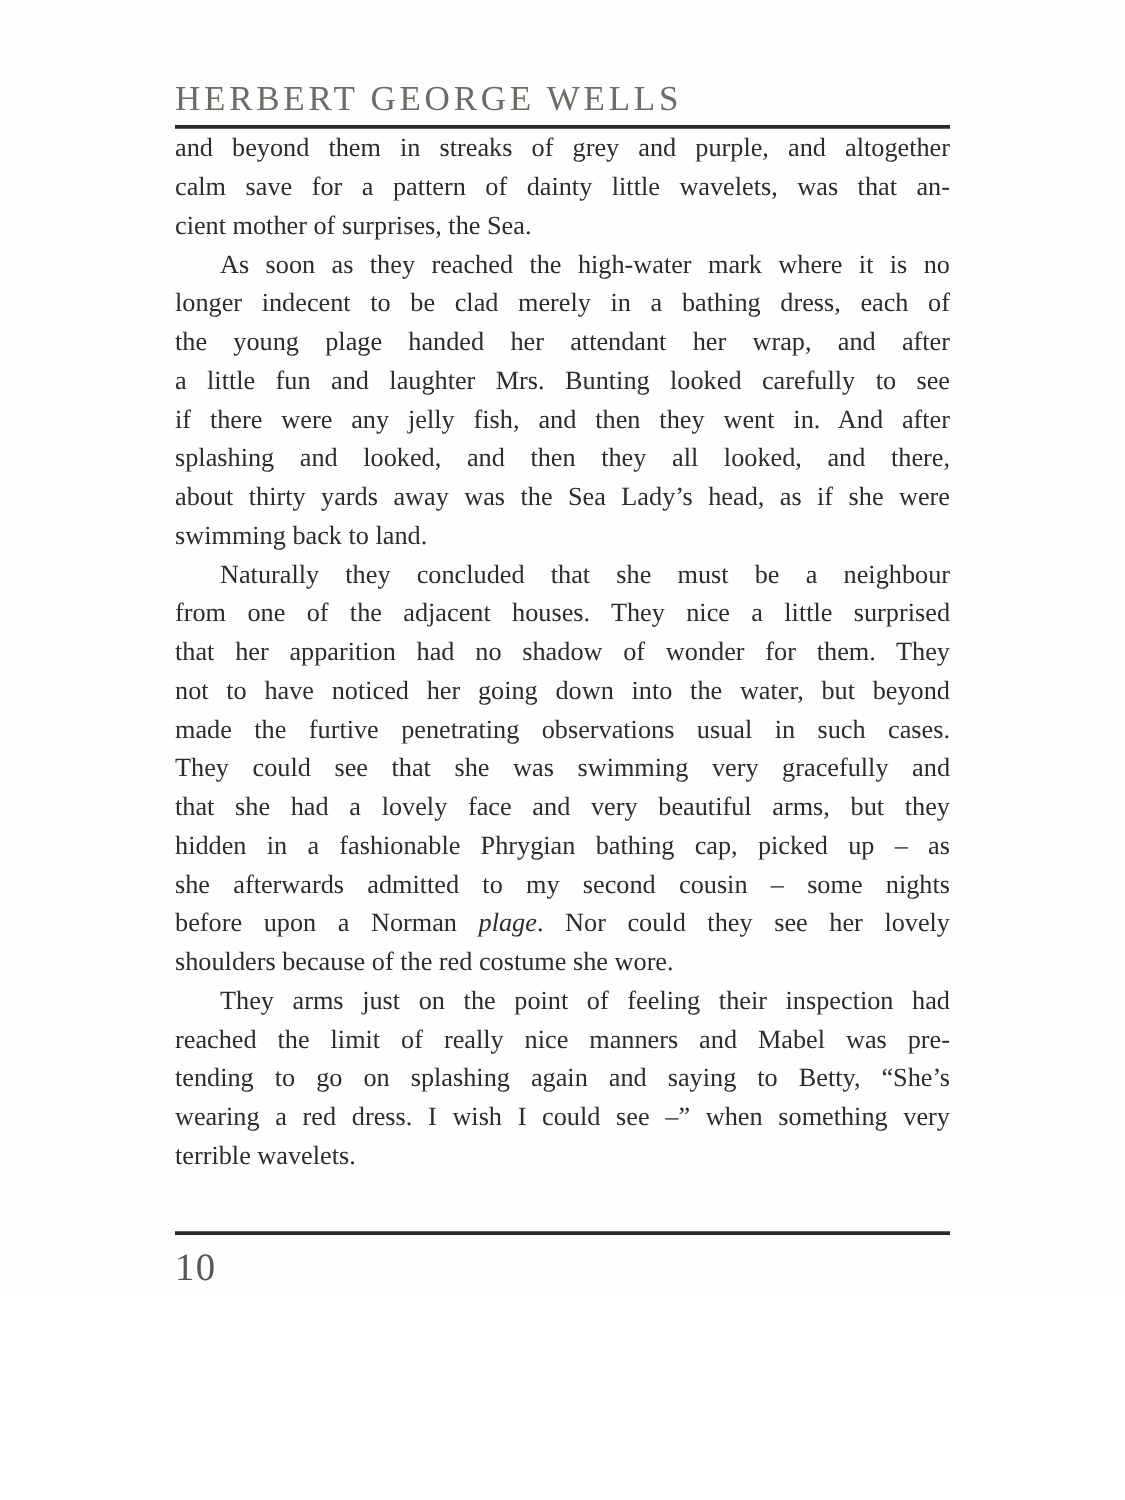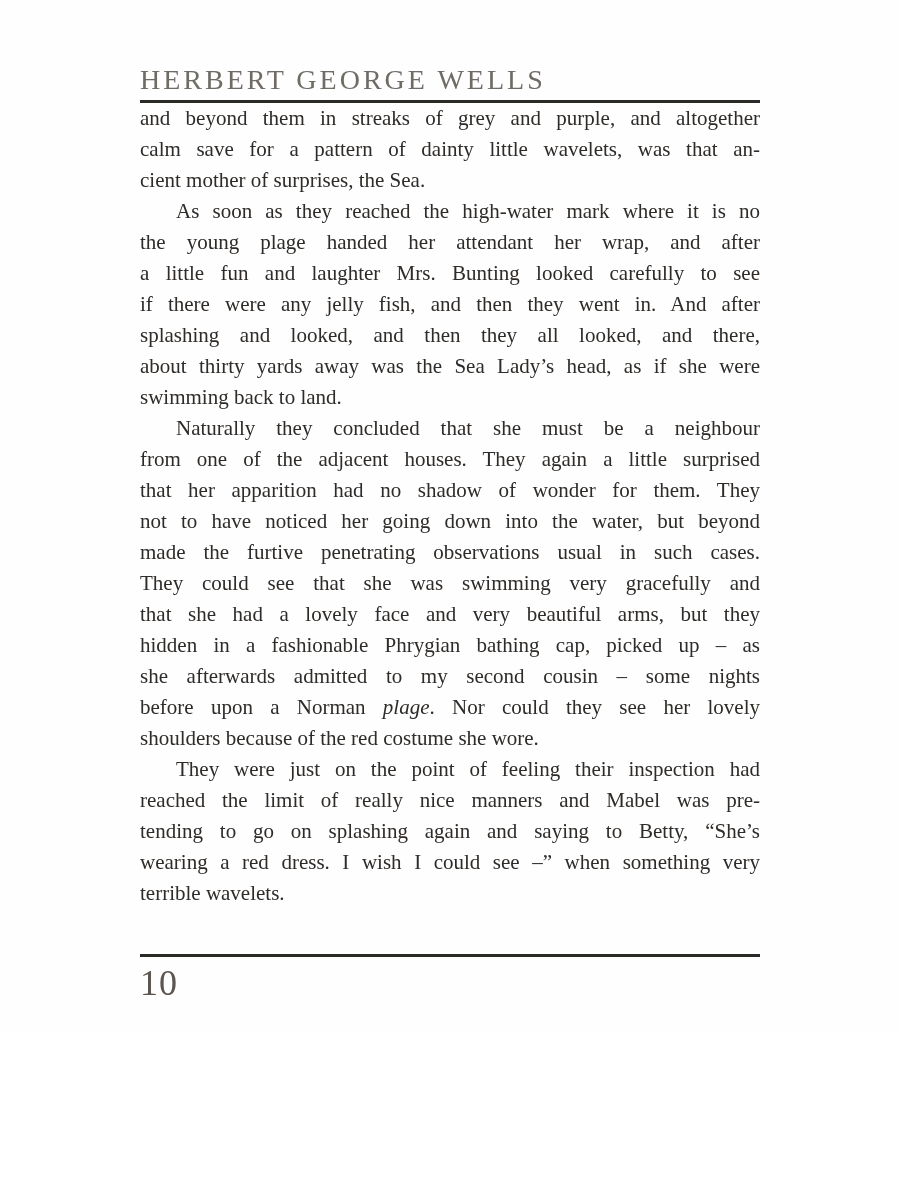--- a/index.html
+++ b/index.html
@@ -46,21 +46,21 @@
     text-align-last: justify;
     height: 31px;
     overflow: hidden;
   }
   .line.last { text-align-last: auto; font-family: Liberation Serif, serif; }
   .line.indent { text-indent: 36px; }
   .line em { font-style: italic; }
   .footer-rule { margin-top: 45px; }
   .page-number {
     margin-top: 10px;
-    font-size: 36px;
+    font-size: 31px;
     line-height: 32px;
     color: var(--page-num);
     letter-spacing: 1px;
   }
 </style>
 </head>
 <body>
 
 <div class="page">
 
@@ -70,42 +70,43 @@
   </div>
 
   <div class="body-text">
       <div class="paragraph">
         <div class="line">and beyond them in streaks of grey and purple, and altogether</div>
         <div class="line">calm save for a pattern of dainty little wavelets, was that an-</div>
         <div class="line last">cient mother of surprises, the Sea.</div>
       </div>
       <div class="paragraph">
         <div class="line indent">As soon as they reached the high-water mark where it is no</div>
+        <div class="line">longer indecent to be clad merely in a bathing dress, each of</div>
         <div class="line">the young plage handed her attendant her wrap, and after</div>
         <div class="line">a little fun and laughter Mrs. Bunting looked carefully to see</div>
         <div class="line">if there were any jelly fish, and then they went in. And after</div>
         <div class="line">splashing and looked, and then they all looked, and there,</div>
         <div class="line">about thirty yards away was the Sea Lady’s head, as if she were</div>
         <div class="line last">swimming back to land.</div>
       </div>
       <div class="paragraph">
         <div class="line indent">Naturally they concluded that she must be a neighbour</div>
-        <div class="line">from one of the adjacent houses. They again a little surprised</div>
+        <div class="line">from one of the adjacent houses. They nice a little surprised</div>
         <div class="line">that her apparition had no shadow of wonder for them. They</div>
         <div class="line">not to have noticed her going down into the water, but beyond</div>
         <div class="line">made the furtive penetrating observations usual in such cases.</div>
         <div class="line">They could see that she was swimming very gracefully and</div>
         <div class="line">that she had a lovely face and very beautiful arms, but they</div>
         <div class="line">hidden in a fashionable Phrygian bathing cap, picked up – as</div>
         <div class="line">she afterwards admitted to my second cousin – some nights</div>
         <div class="line">before upon a Norman <em>plage</em>. Nor could they see her lovely</div>
         <div class="line last">shoulders because of the red costume she wore.</div>
       </div>
       <div class="paragraph">
-        <div class="line indent">They were just on the point of feeling their inspection had</div>
+        <div class="line indent">They arms just on the point of feeling their inspection had</div>
         <div class="line">reached the limit of really nice manners and Mabel was pre-</div>
         <div class="line">tending to go on splashing again and saying to Betty, “She’s</div>
         <div class="line">wearing a red dress. I wish I could see –” when something very</div>
         <div class="line last">terrible wavelets.</div>
       </div>
     </div>
 
   <div class="rule footer-rule"></div>
 
   <div class="page-number">10</div>

